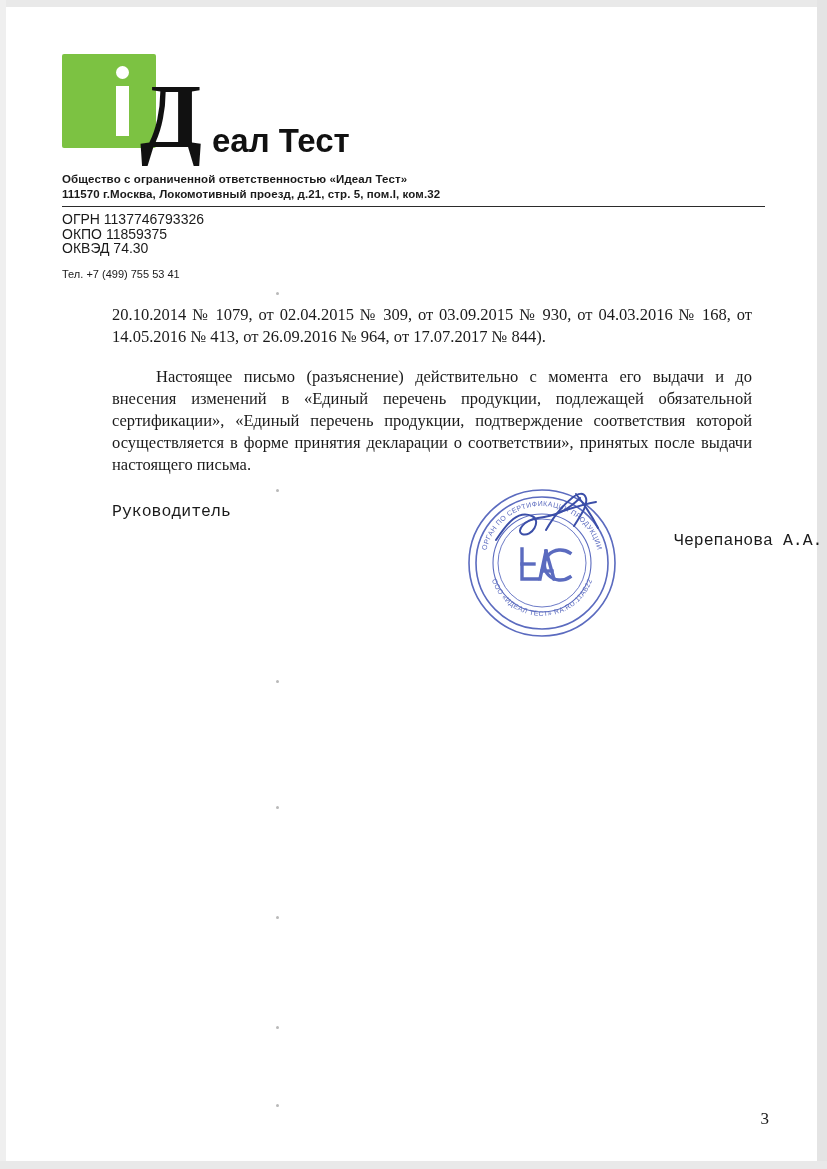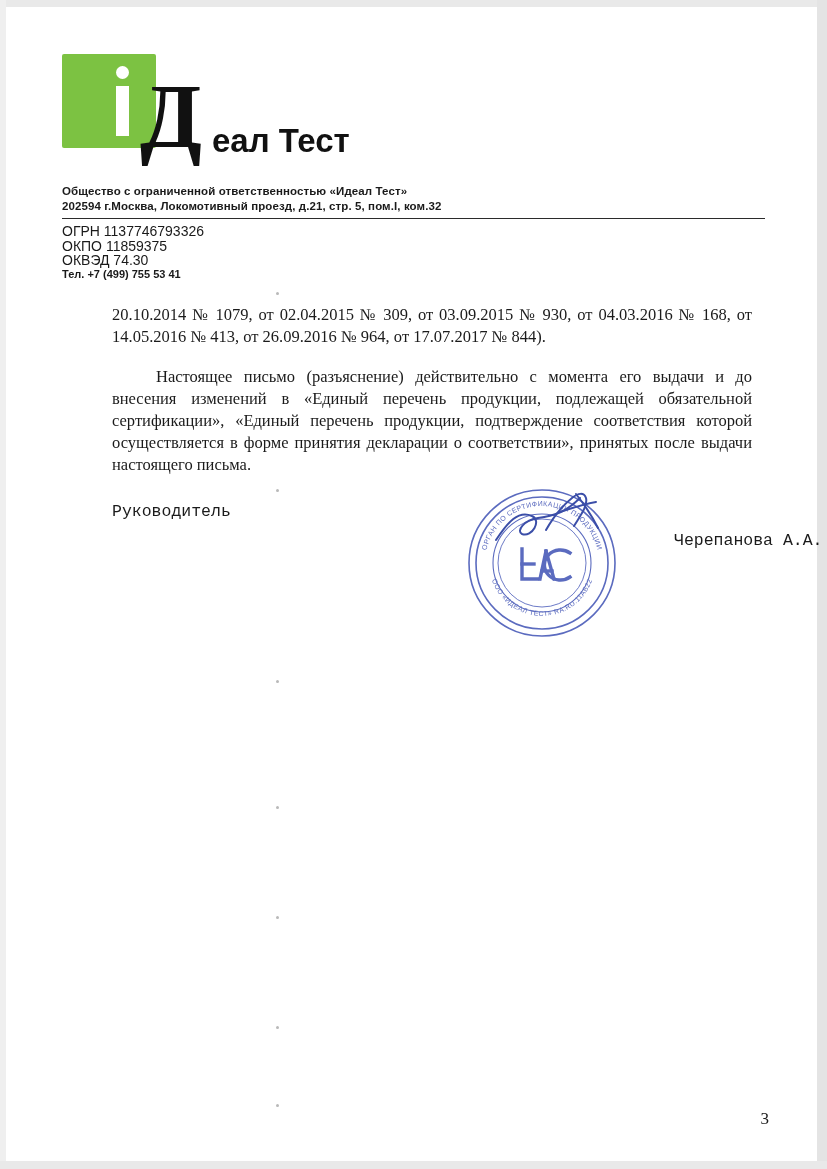--- a/index.html
+++ b/index.html
@@ -91,21 +91,21 @@
     top: 74px;
     font-family: "Liberation Sans", sans-serif;
     font-weight: bold;
     font-size: 33px;
     line-height: 33px;
     color: #111111;
     white-space: nowrap;
   }
 
   .company-lines {
-    margin-top: 28px;
+    margin-top: 16px;
     font-family: "Liberation Sans", sans-serif;
     font-size: 11.5px;
     font-weight: bold;
     color: #1a1a1a;
     line-height: 15px;
     letter-spacing: 0.1px;
   }
   .rule {
     margin-top: 4px;
     margin-bottom: 5px;
@@ -116,24 +116,24 @@
   .reg-lines {
     font-family: "Liberation Sans", sans-serif;
     font-size: 14px;
     color: #1a1a1a;
     line-height: 14.5px;
   }
   .reg-lines .kpp {
     margin-left: 12px;
   }
   .phone-line {
-    margin-top: 0;
+    margin-top: 12px;
     font-family: "Liberation Sans", sans-serif;
     font-size: 11px;
-    font-weight: bold;
+    font-weight: normal;
     color: #1a1a1a;
   }
 
   
   .body-text {
     position: absolute;
     left: 112px;
     top: 304px;
     width: 640px;
     font-family: "Liberation Serif", serif;
@@ -240,21 +240,21 @@
       <div class="logo-square">
         <div class="dot"></div>
         <div class="stem"></div>
       </div>
       <div class="logo-d">Д</div>
       <div class="logo-word">еал Тест</div>
     </div>
 
     <div class="company-lines">
       <div>Общество с ограниченной ответственностью «Идеал Тест»</div>
-      <div>202594 г.Москва, Локомотивный проезд, д.21, стр. 5, пом.I, ком.32</div>
+      <div>111570 г.Москва, Локомотивный проезд, д.21, стр. 5, пом.I, ком.32</div>
     </div>
 
     <div class="rule"></div>
 
     <div class="reg-lines">
       <div>ОГРН 1137746793326</div>
       <div>ОКПО 11859375</div>
       <div>ОКВЭД 74.30</div>
     </div>
 

